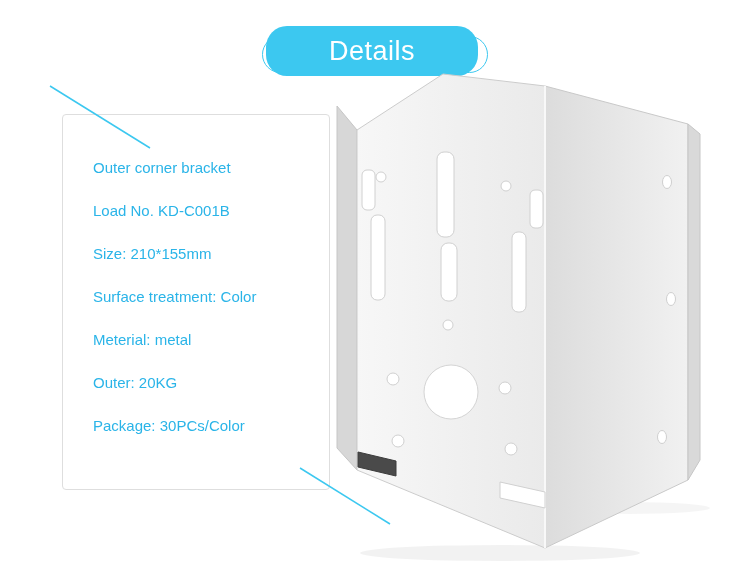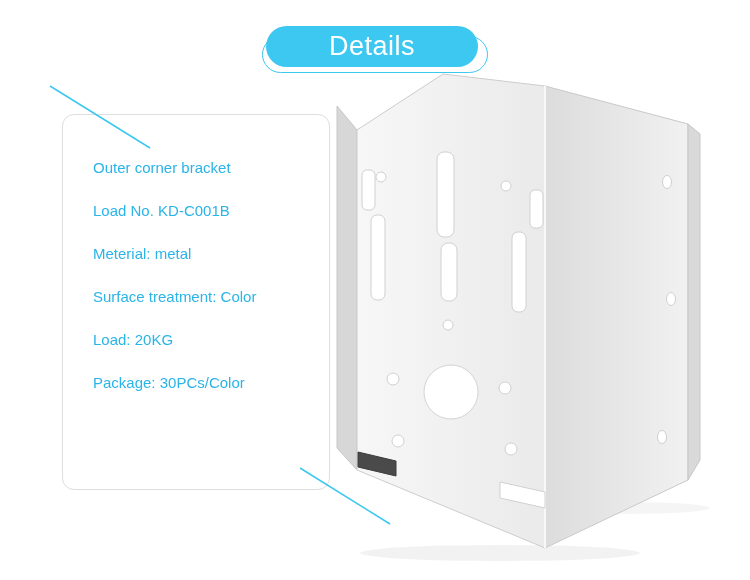--- a/index.html
+++ b/index.html
@@ -12,30 +12,30 @@
   }
   .stage{
     position:relative; width:750px; height:580px;
     background:#ffffff; overflow:hidden;
   }
   .banner-outline{
     position:absolute; left:262px; top:36px; width:226px; height:37px;
     border:1px solid var(--accent); border-radius:19px; background:transparent;
   }
   .banner{
-    position:absolute; left:266px; top:26px; width:212px; height:41px;
+    position:absolute; left:266px; top:26px; width:212px; height:50px;
     background:var(--accent); border-radius:21px;
     display:flex; align-items:center; justify-content:center;
   }
   .banner-title{
     color:#ffffff; font-size:27px; letter-spacing:0.5px;
   }
   .spec-panel{
     position:absolute; left:62px; top:114px; width:268px; height:376px;
-    border:1px solid var(--panel-border); border-radius:12px;
+    border:1px solid var(--panel-border); border-radius:4px;
     padding:44px 18px 0 30px;
     display:flex; flex-direction:column; gap:25px;
     background:#ffffff;
   }
   .spec-line{
     color:var(--spec-text); font-size:15px; line-height:18px; white-space:nowrap;
   }
   .photo{
     position:absolute; left:320px; top:48px; width:420px; height:520px;
   }
@@ -50,23 +50,24 @@
 <div class="stage">
 
   <div class="banner-outline"></div>
   <div class="banner">
     <span class="banner-title">Details</span>
   </div>
 
   <div class="spec-panel">
     <p class="spec-line">Outer corner bracket</p>
     <p class="spec-line">Load No. KD-C001B</p>
+    <p class="spec-line">Size: 210*155mm</p>
+    <p class="spec-line">Surface treatment: Color</p>
     <p class="spec-line">Meterial: metal</p>
-    <p class="spec-line">Surface treatment: Color</p>
-    <p class="spec-line">Load: 20KG</p>
+    <p class="spec-line">Outer: 20KG</p>
     <p class="spec-line">Package: 30PCs/Color</p>
   </div>
 
   <svg class="photo" viewBox="0 0 420 520" aria-label="outer corner bracket photo">
     <defs>
       <linearGradient id="gFront" x1="0" y1="0" x2="1" y2="0">
         <stop offset="0" stop-color="#f7f7f7"></stop>
         <stop offset="1" stop-color="#eaeaea"></stop>
       </linearGradient>
       <linearGradient id="gRight" x1="0" y1="0" x2="1" y2="0">

